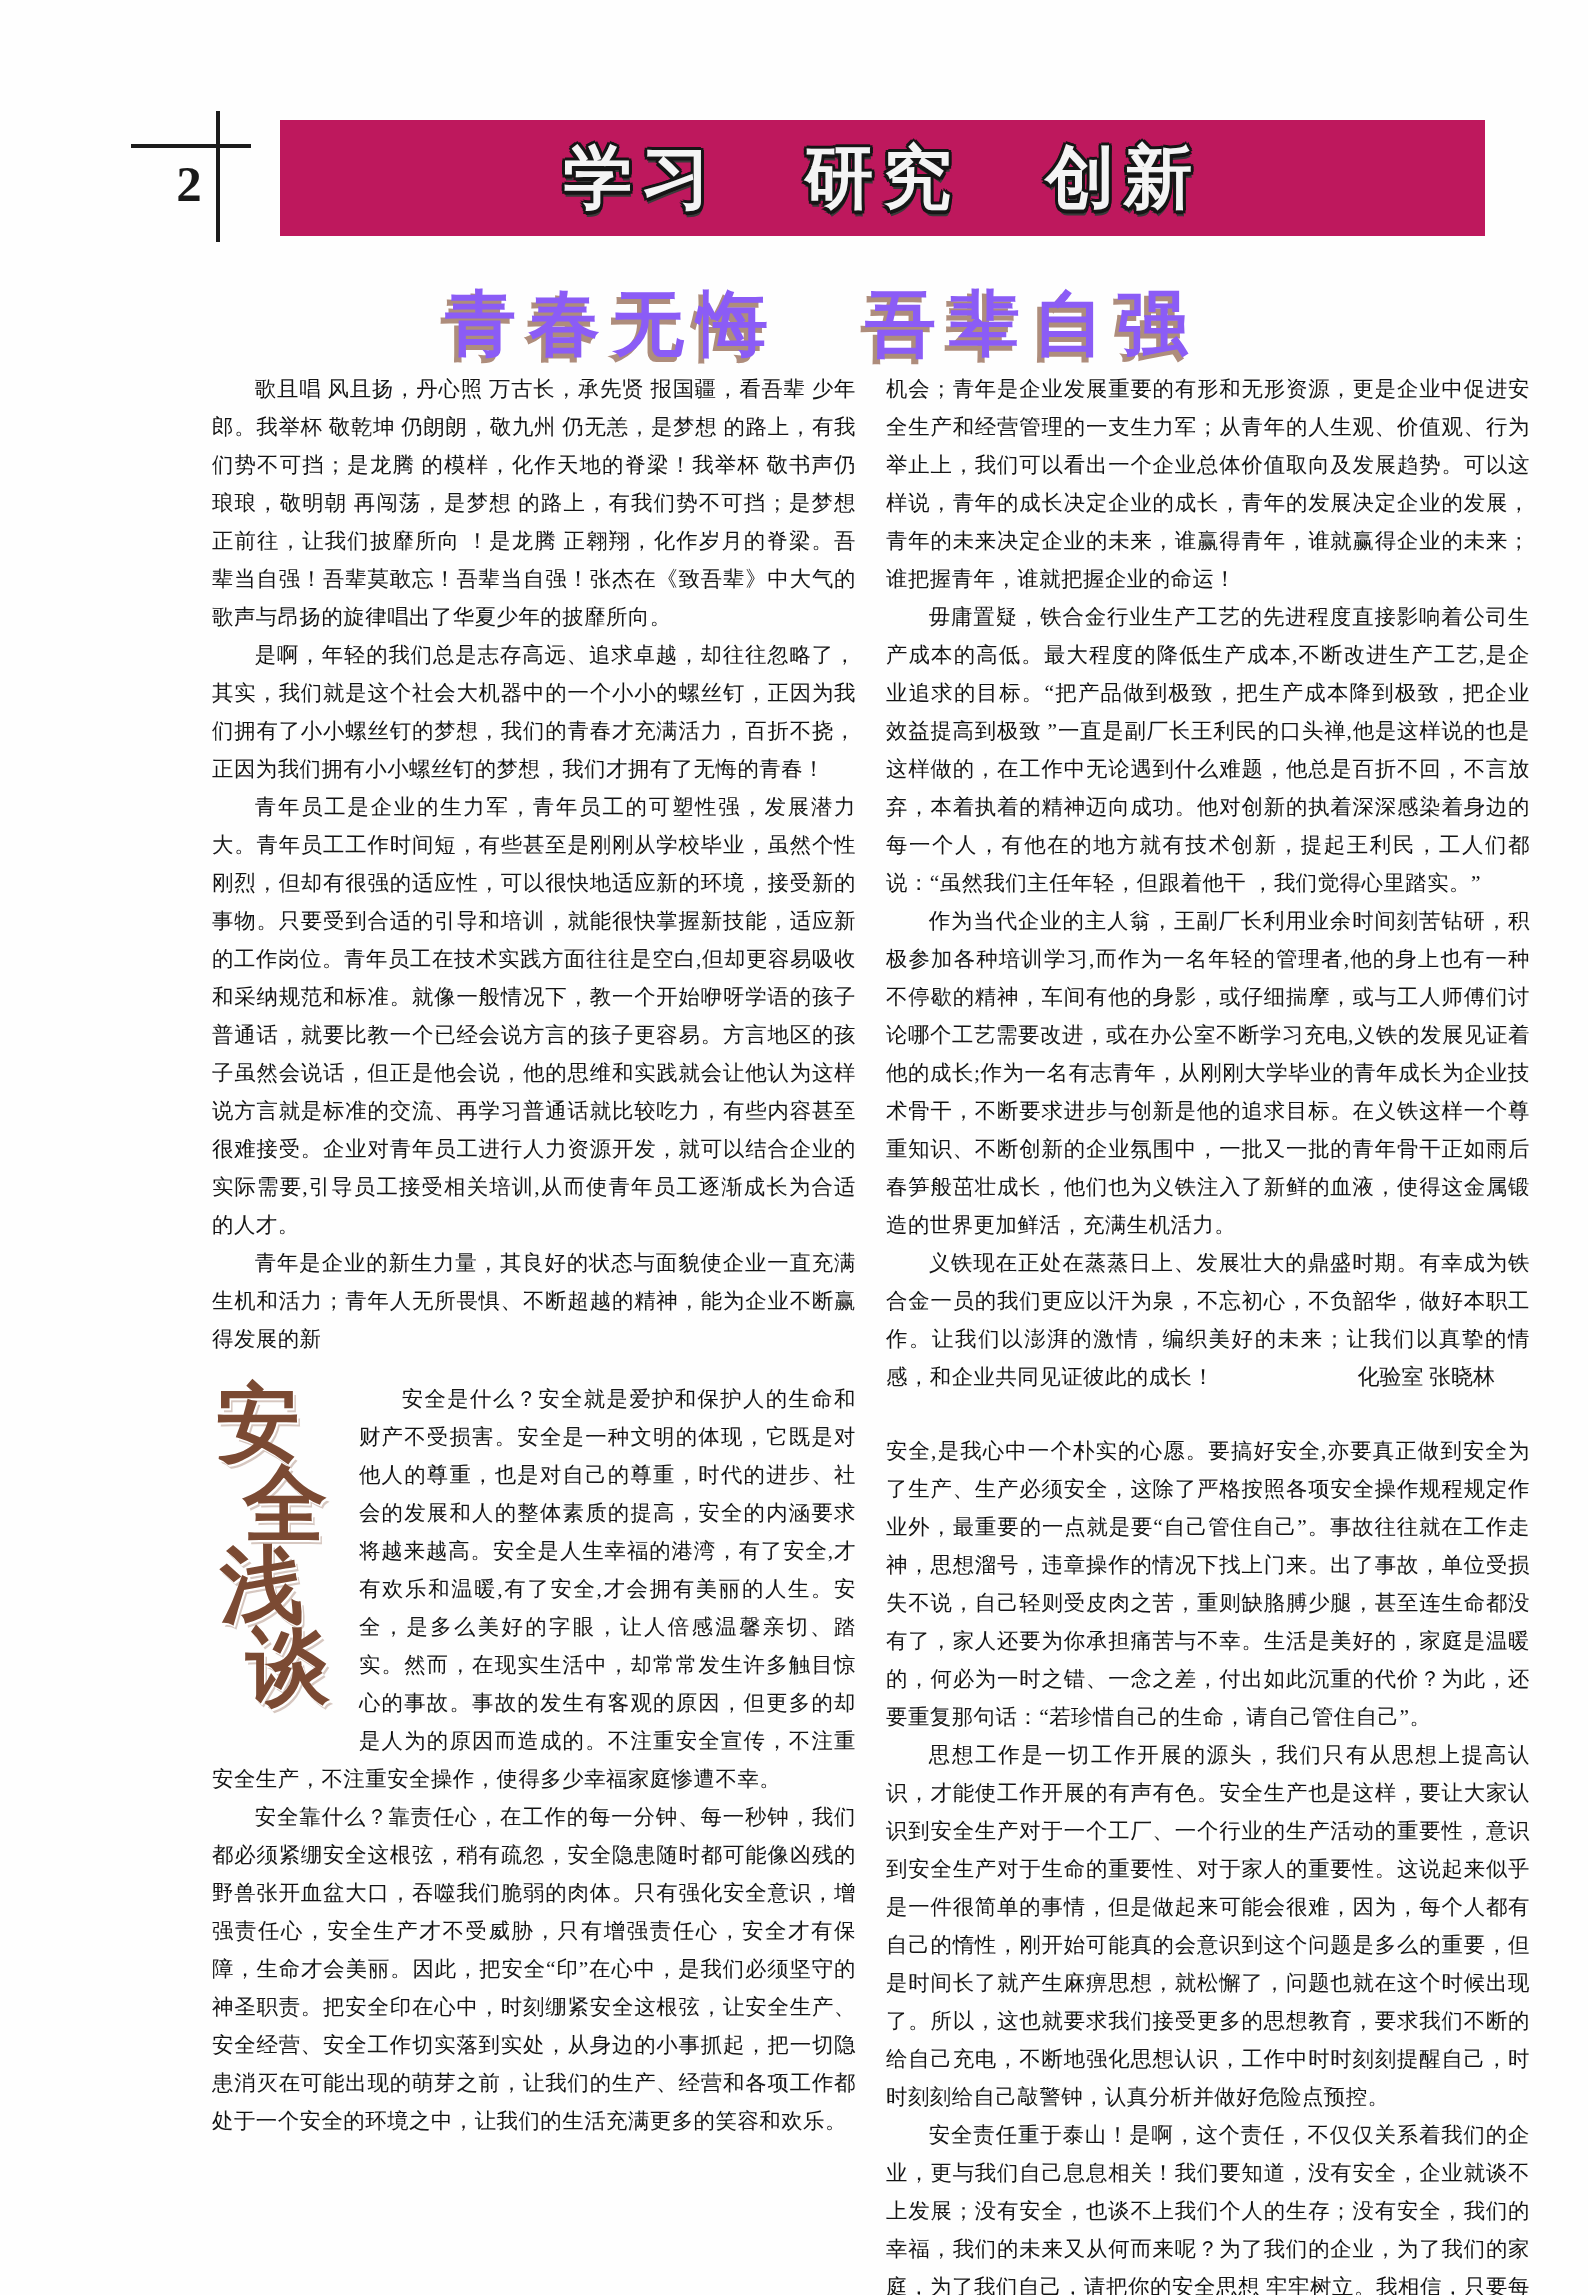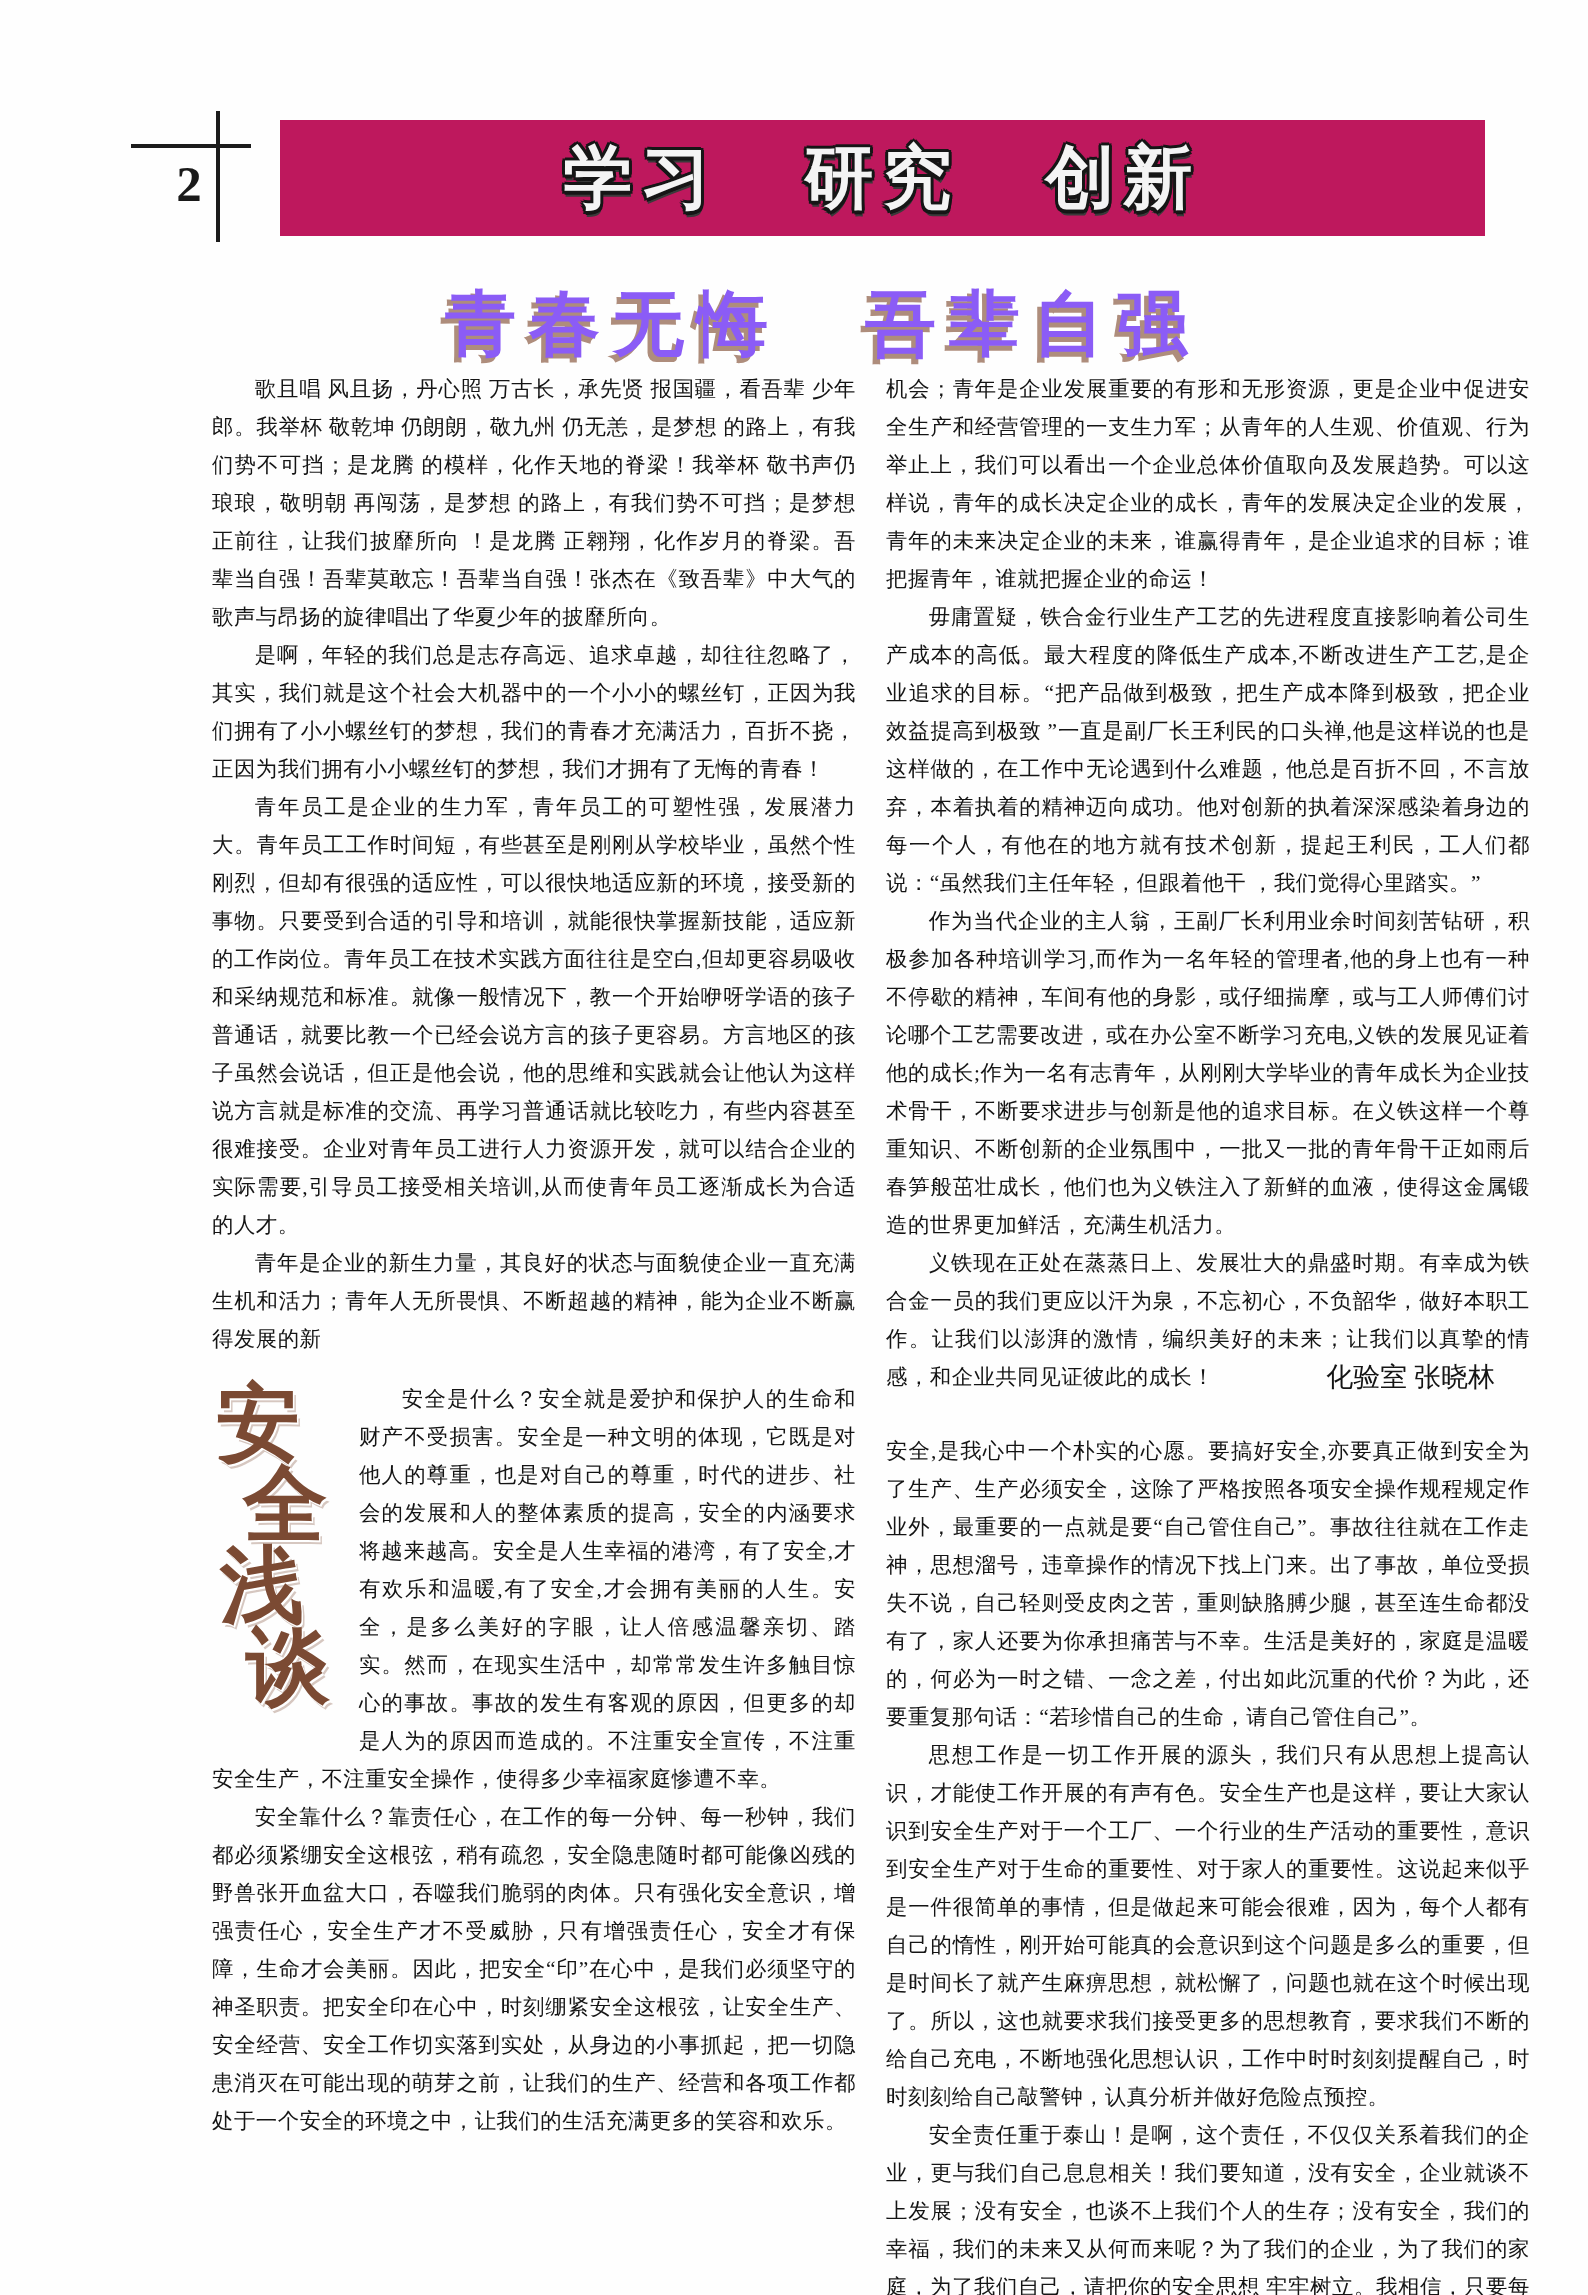--- a/index.html
+++ b/index.html
@@ -51,21 +51,21 @@
   .col-right{left:838px;}
   .col p{
     margin:0;
     font-size:21.4px;line-height:38px;
     text-align:justify;text-justify:inter-ideograph;
     text-indent:2em;
     letter-spacing:0.5px;
   }
   .col p.flush{text-indent:0;}
   .sig{
-    font-size:27px;line-height:38px;
+    font-size:22px;line-height:38px;
     text-align:right;
   }
   .sig-a1{margin-top:-38px;padding-right:35px;}
   .a2-left{margin-top:22px;}
   .a2-right{margin-top:36px;}
   
   .vtitle{
     float:left;
     width:147px;height:349px;
     padding-top:3px;
@@ -112,21 +112,21 @@
         <div class="vchar o3">浅</div>
         <div class="vchar o4">谈</div>
       </div>
       <p>安全是什么？安全就是爱护和保护人的生命和财产不受损害。安全是一种文明的体现，它既是对他人的尊重，也是对自己的尊重，时代的进步、社会的发展和人的整体素质的提高，安全的内涵要求将越来越高。安全是人生幸福的港湾，有了安全,才有欢乐和温暖,有了安全,才会拥有美丽的人生。安全，是多么美好的字眼，让人倍感温馨亲切、踏实。然而，在现实生活中，却常常发生许多触目惊心的事故。事故的发生有客观的原因，但更多的却是人为的原因而造成的。不注重安全宣传，不注重安全生产，不注重安全操作，使得多少幸福家庭惨遭不幸。</p>
       <p>安全靠什么？靠责任心，在工作的每一分钟、每一秒钟，我们都必须紧绷安全这根弦，稍有疏忽，安全隐患随时都可能像凶残的野兽张开血盆大口，吞噬我们脆弱的肉体。只有强化安全意识，增强责任心，安全生产才不受威胁，只有增强责任心，安全才有保障，生命才会美丽。因此，把安全“印”在心中，是我们必须坚守的神圣职责。把安全印在心中，时刻绷紧安全这根弦，让安全生产、安全经营、安全工作切实落到实处，从身边的小事抓起，把一切隐患消灭在可能出现的萌芽之前，让我们的生产、经营和各项工作都处于一个安全的环境之中，让我们的生活充满更多的笑容和欢乐。</p>
 
     </div>
   </div>
 
   <div class="col col-right">
-    <p class="flush">机会；青年是企业发展重要的有形和无形资源，更是企业中促进安全生产和经营管理的一支生力军；从青年的人生观、价值观、行为举止上，我们可以看出一个企业总体价值取向及发展趋势。可以这样说，青年的成长决定企业的成长，青年的发展决定企业的发展，青年的未来决定企业的未来，谁赢得青年，是企业追求的目标；谁把握青年，谁就把握企业的命运！</p>
+    <p class="flush">机会；青年是企业发展重要的有形和无形资源，更是企业中促进安全生产和经营管理的一支生力军；从青年的人生观、价值观、行为举止上，我们可以看出一个企业总体价值取向及发展趋势。可以这样说，青年的成长决定企业的成长，青年的发展决定企业的发展，青年的未来决定企业的未来，谁赢得青年，谁就赢得企业的未来；谁把握青年，谁就把握企业的命运！</p>
     <p>毋庸置疑，铁合金行业生产工艺的先进程度直接影响着公司生产成本的高低。最大程度的降低生产成本,不断改进生产工艺,是企业追求的目标。“把产品做到极致，把生产成本降到极致，把企业效益提高到极致 ”一直是副厂长王利民的口头禅,他是这样说的也是这样做的，在工作中无论遇到什么难题，他总是百折不回，不言放弃，本着执着的精神迈向成功。他对创新的执着深深感染着身边的每一个人，有他在的地方就有技术创新，提起王利民，工人们都说：“虽然我们主任年轻，但跟着他干 ，我们觉得心里踏实。”</p>
     <p>作为当代企业的主人翁，王副厂长利用业余时间刻苦钻研，积极参加各种培训学习,而作为一名年轻的管理者,他的身上也有一种不停歇的精神，车间有他的身影，或仔细揣摩，或与工人师傅们讨论哪个工艺需要改进，或在办公室不断学习充电,义铁的发展见证着他的成长;作为一名有志青年，从刚刚大学毕业的青年成长为企业技术骨干，不断要求进步与创新是他的追求目标。在义铁这样一个尊重知识、不断创新的企业氛围中，一批又一批的青年骨干正如雨后春笋般茁壮成长，他们也为义铁注入了新鲜的血液，使得这金属锻造的世界更加鲜活，充满生机活力。</p>
     <p>义铁现在正处在蒸蒸日上、发展壮大的鼎盛时期。有幸成为铁合金一员的我们更应以汗为泉，不忘初心，不负韶华，做好本职工作。让我们以澎湃的激情，编织美好的未来；让我们以真挚的情感，和企业共同见证彼此的成长！</p>
     <div class="sig sig-a1">化验室 张晓林</div>
 
     <div class="a2-right">
       <p class="flush">安全,是我心中一个朴实的心愿。要搞好安全,亦要真正做到安全为了生产、生产必须安全，这除了严格按照各项安全操作规程规定作业外，最重要的一点就是要“自己管住自己”。事故往往就在工作走神，思想溜号，违章操作的情况下找上门来。出了事故，单位受损失不说，自己轻则受皮肉之苦，重则缺胳膊少腿，甚至连生命都没有了，家人还要为你承担痛苦与不幸。生活是美好的，家庭是温暖的，何必为一时之错、一念之差，付出如此沉重的代价？为此，还要重复那句话：“若珍惜自己的生命，请自己管住自己”。</p>
       <p>思想工作是一切工作开展的源头，我们只有从思想上提高认识，才能使工作开展的有声有色。安全生产也是这样，要让大家认识到安全生产对于一个工厂、一个行业的生产活动的重要性，意识到安全生产对于生命的重要性、对于家人的重要性。这说起来似乎是一件很简单的事情，但是做起来可能会很难，因为，每个人都有自己的惰性，刚开始可能真的会意识到这个问题是多么的重要，但是时间长了就产生麻痹思想，就松懈了，问题也就在这个时候出现了。所以，这也就要求我们接受更多的思想教育，要求我们不断的给自己充电，不断地强化思想认识，工作中时时刻刻提醒自己，时时刻刻给自己敲警钟，认真分析并做好危险点预控。</p>
       <p>安全责任重于泰山！是啊，这个责任，不仅仅关系着我们的企业，更与我们自己息息相关！我们要知道，没有安全，企业就谈不上发展；没有安全，也谈不上我们个人的生存；没有安全，我们的幸福，我们的未来又从何而来呢？为了我们的企业，为了我们的家庭，为了我们自己，请把你的安全思想 牢牢树立。我相信，只要每个人都做到爱岗敬业，忠于职守，牢固树立安全意识，就一定能把好我们的安全关！</p>
 

